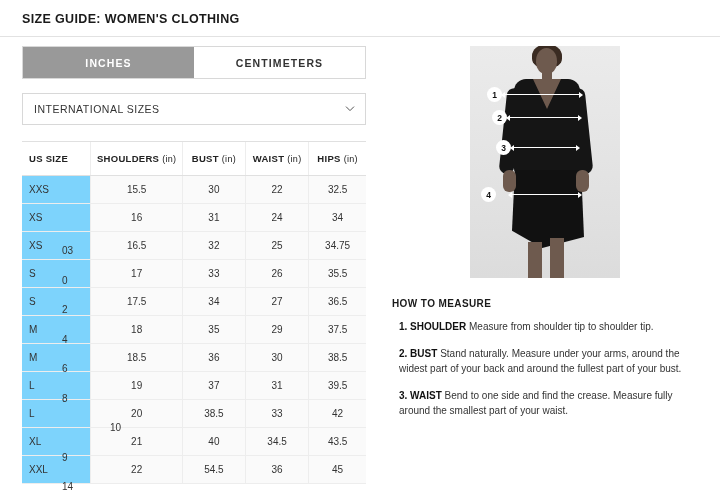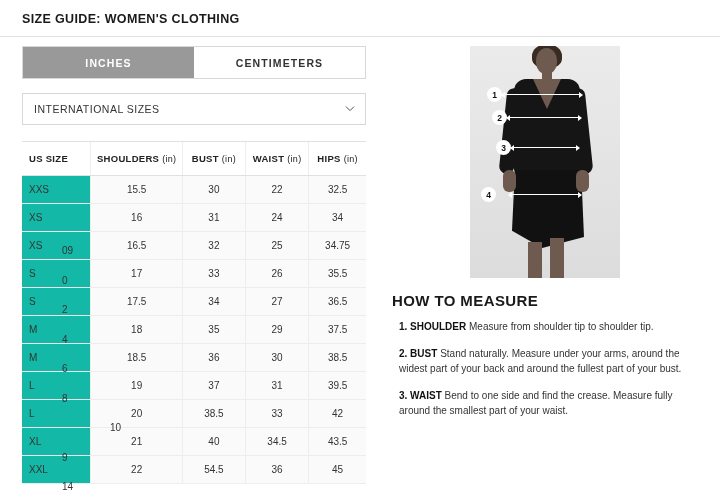--- a/index.html
+++ b/index.html
@@ -120,21 +120,21 @@
   }
   .size-table td {
     padding: 8px 2px;
     text-align: center;
     border-bottom: 1px solid #ededed;
   }
   .size-table td.sz {
     text-align: left;
     padding-left: 7px;
     width: 34px;
-    background: #14b8a6;
+    background: #7dd3fc;
   }
   .size-table tr td.mval { background: #fafafa; }
   .size-table col.c-shoulders { width: 92px; }
   .size-table col.c-bust { width: 64px; }
   .size-table col.c-waist { width: 64px; }
   .size-table col.c-hips { width: 58px; }
 
   
   .size-table td.mval, .size-table th.mcol {
     border-left: 1px solid #ededed;
@@ -246,22 +246,22 @@
     top: -2.5px;
     width: 0; height: 0;
     border-top: 3px solid transparent;
     border-bottom: 3px solid transparent;
   }
   .mline::before { left: -4px; border-right: 4px solid #fff; }
   .mline::after { right: -4px; border-left: 4px solid #fff; }
 
   
   .howto-title {
-    margin-top: 14px;
-    font-size: 15px;
+    margin-top: 20px;
+    font-size: 10px;
     font-weight: bold;
     letter-spacing: 0.4px;
     color: #1a1a1a;
   }
   .howto-list { margin-top: 10px; }
   .howto-item {
     font-size: 10px;
     line-height: 1.55;
     color: #333;
     margin-bottom: 11px;
@@ -397,21 +397,21 @@
           <td class="sz">XXL</td>
           <td class="mval">22</td>
           <td class="mval">54.5</td>
           <td class="mval">36</td>
           <td class="mval">45</td>
         </tr>
       </tbody>
     </table>
 
     <div style="position:absolute; left:40px; top:190px; width:32px; font-size:10px; color:#333;">
-      <div style="height:29.5px; line-height:29.5px;">09</div>
+      <div style="height:29.5px; line-height:29.5px;">03</div>
       <div style="height:29.5px; line-height:29.5px;">0</div>
       <div style="height:29.5px; line-height:29.5px;">2</div>
       <div style="height:29.5px; line-height:29.5px;">4</div>
       <div style="height:29.5px; line-height:29.5px;">6</div>
       <div style="height:29.5px; line-height:29.5px;">8</div>
       <div style="height:29.5px; line-height:29.5px;margin-left:48px;">10</div>
       <div style="height:29.5px; line-height:29.5px;">9</div>
       <div style="height:29.5px; line-height:29.5px;">14</div>
       <div style="height:29.5px; line-height:29.5px;">16</div>
 

